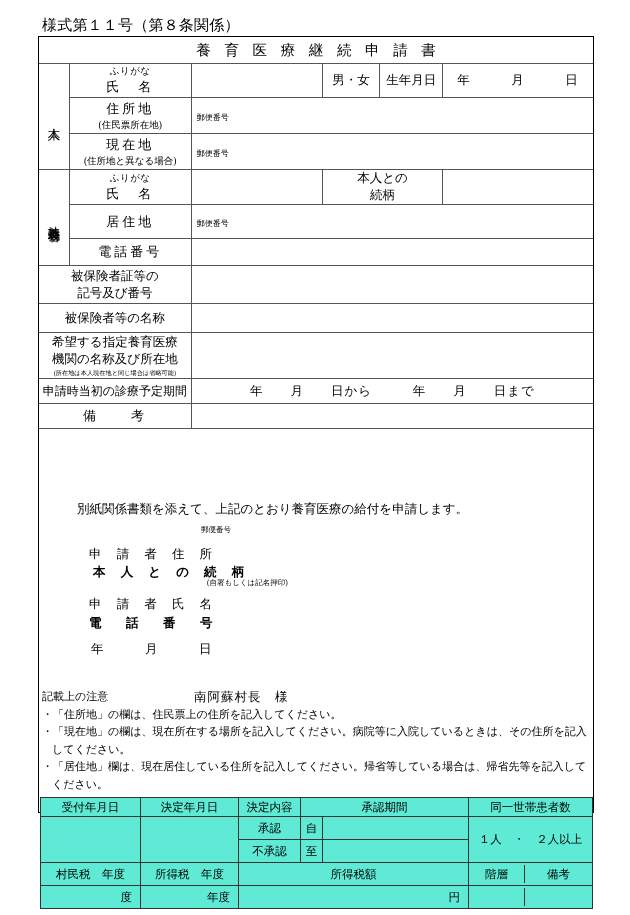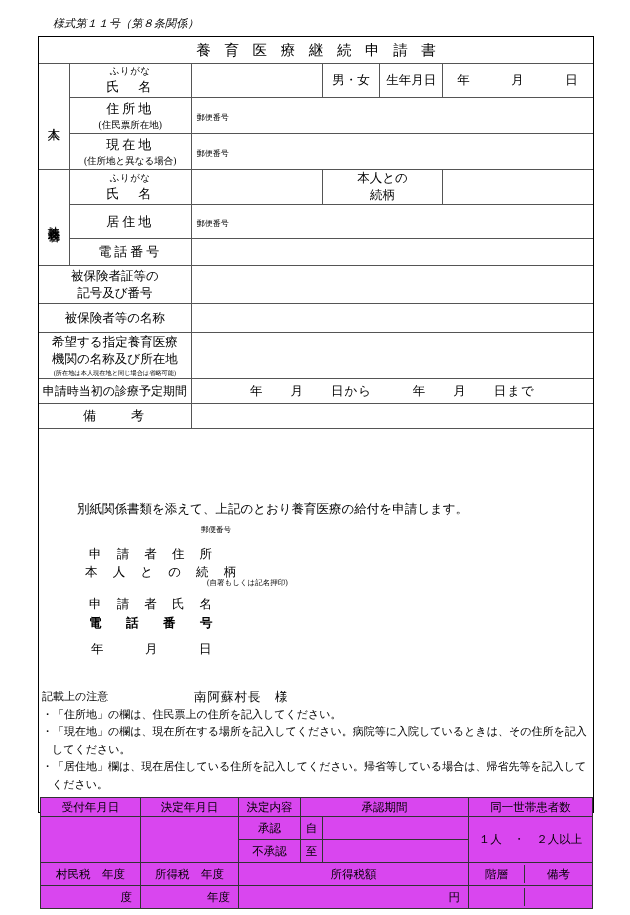--- a/index.html
+++ b/index.html
@@ -18,26 +18,25 @@
   .page {
     position: absolute;
     left: 0; top: 0;
     width: 630px;
     height: 915px;
   }
 
   
   .form-no {
     position: absolute;
-    left: 53px;
+    left: 42px;
     top: 16px;
-    font-size: 11px;
+    font-size: 15px;
     letter-spacing: 0.2px;
     white-space: nowrap;
-    font-style: italic;
   }
 
   
   .main-box {
     position: absolute;
     left: 38px;
     top: 36px;
     width: 556px;
     height: 777px;
     border: 1.6px solid #000;
@@ -151,21 +150,21 @@
     width: 552px;
     border-collapse: collapse;
     table-layout: fixed;
     font-size: 11.5px;
   }
   .office td {
     border: 1px solid #333;
     text-align: center;
     padding: 0;
     height: 18px;
-    background: #d946ef;
+    background: #5eead4;
   }
   .office td.tall { height: 22px; }
   .office .rt { text-align: right; padding-right: 8px; }
   .office .blank { }
 </style>
 </head>
 <body>
 
 <div class="page">
 
@@ -293,21 +292,21 @@
       </tr>
     </tbody>
       </table>
 
     <div class="statement">
       <div class="stmt-line" style="left:38px; top:24px;">別紙関係書類を添えて、上記のとおり養育医療の給付を申請します。</div>
 
       <div class="stmt-line stmt-small" style="left:162px; top:48px;">郵便番号</div>
 
       <div class="stmt-line spaced" style="left:50px; top:62px;">申 請 者 住 所</div>
-      <div class="stmt-line spaced" style="left:46px; top:80px;">本 人 と の 続 柄</div>
+      <div class="stmt-line spaced" style="left:54px; top:80px;font-weight:bold;">本 人 と の 続 柄</div>
 
       <div class="stmt-line stmt-small" style="left:168px; top:101px;">(自署もしくは記名押印)</div>
       <div class="stmt-line spaced" style="left:50px; top:112px;">申 請 者 氏 名</div>
       <div class="stmt-line spaced" style="left:50px; top:131px;font-weight:bold;">電　話　番　号</div>
 
       <div class="stmt-line" style="left:52px; top:164px; letter-spacing:1px;">年　　　月　　　日</div>
       <div class="stmt-line" style="left:155px; top:185px; letter-spacing:1px;margin-top:27px;">南阿蘇村長　様</div>
     </div>
 
   </div>

